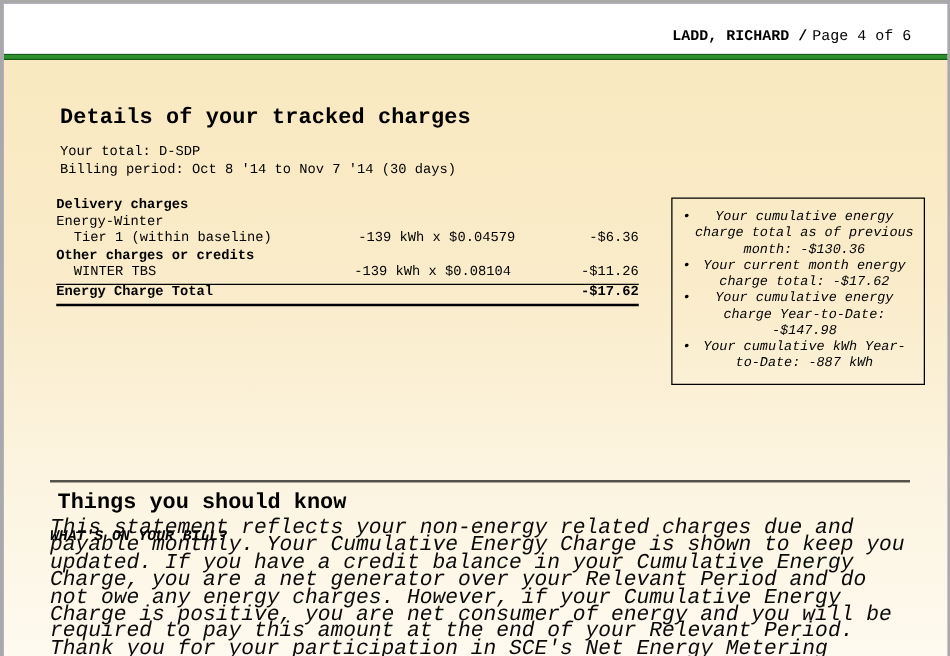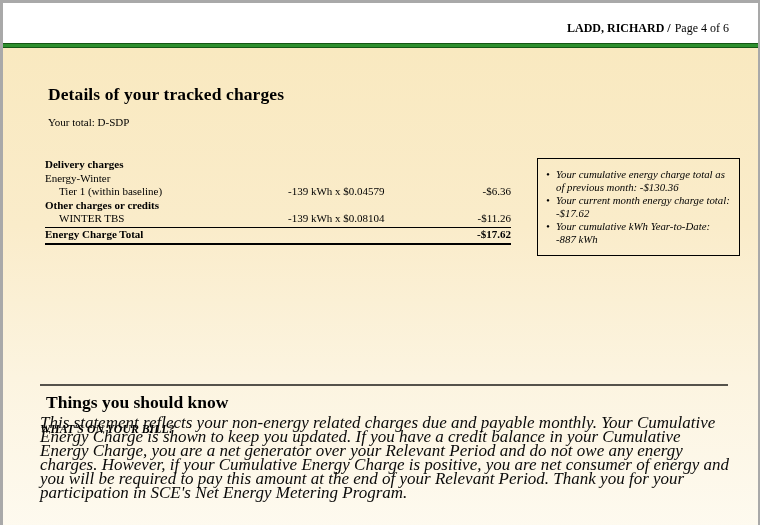--- a/index.html
+++ b/index.html
@@ -1,20 +1,20 @@
 <!DOCTYPE html>
 <html><head>
 <meta charset="utf-8">
 <style>
   html,body { margin:0; padding:0; background:#fff; }
   .page {
     position: relative;
     width: 760px; height: 525px;
     box-sizing: border-box;
-    font-family: Liberation Serif, serif;
+    font-family: Liberation Mono, monospace;
     color:#000;
     background:#c4b5fd;
     border-top: 3px solid #a9a9a9;
     border-left: 3px solid #a9a9a9;
     border-right: 2px solid #a9a9a9;
     overflow: hidden;
   }
   .header-band { height: 40px; background:#fff; position: relative; }
   .header-text {
     position:absolute; right:29px; bottom:7px;
@@ -56,21 +56,21 @@
   .info-box {
     position:absolute; left:534px; top:110px; width:203px;
     box-sizing:border-box;
     border:1px solid #000;
     padding:8px 8px 9px 8px;
     font-style:italic;
     font-size:10.8px; line-height:13px;
   }
   .info-box-title { font-weight:bold; margin:0 0 1px 0; }
   .info-box ul { margin:1px 0 0 0; padding:0; list-style:none; }
-  .info-box li { position:relative; padding-left:10px; }
+  .info-box li { position:relative; padding-left:10px;text-align:center; }
   .info-box li::before { content:"\2022"; position:absolute; left:0; top:0; }
   .section-divider {
     position:absolute; left:37px; top:336px; width:688px; height:2px;
     background:#55524b;
   }
   .things-title {
     position:absolute; left:43px; top:344px;
     font-size:17.5px; font-weight:bold;
   }
   .whats-heading {
@@ -95,20 +95,21 @@
   </div>
 
   <div class="green-rule"></div>
 
   <div class="body-band">
 
     <div class="section-title">Details of your tracked charges</div>
 
     <div class="rate-lines">
       <div>Your total: D-SDP</div>
+      <div>Billing period: Oct 8 '14 to Nov 7 '14 (30 days)</div>
     </div>
 
     <div class="charges-table">
       <div class="t-row bold">
         <span class="t-label">Delivery charges</span>
       </div>
       <div class="t-row">
         <span class="t-label">Energy-Winter</span>
       </div>
       <div class="t-row">
@@ -128,20 +129,21 @@
         <span class="t-label">Energy Charge Total</span>
         <span class="t-calc"></span>
         <span class="t-amount">-$17.62</span>
       </div>
     </div>
 
     <div class="info-box">
       <ul>
         <li>Your cumulative energy charge total as of previous month: -$130.36</li>
         <li>Your current month energy charge total: -$17.62</li>
+        <li>Your cumulative energy charge Year-to-Date: -$147.98</li>
         <li>Your cumulative kWh Year-to-Date: -887 kWh</li>
       </ul>
     </div>
 
     <div class="section-divider"></div>
 
     <div class="things-title">Things you should know</div>
 
     <div class="whats-heading">WHAT'S ON YOUR BILL?</div>
 

